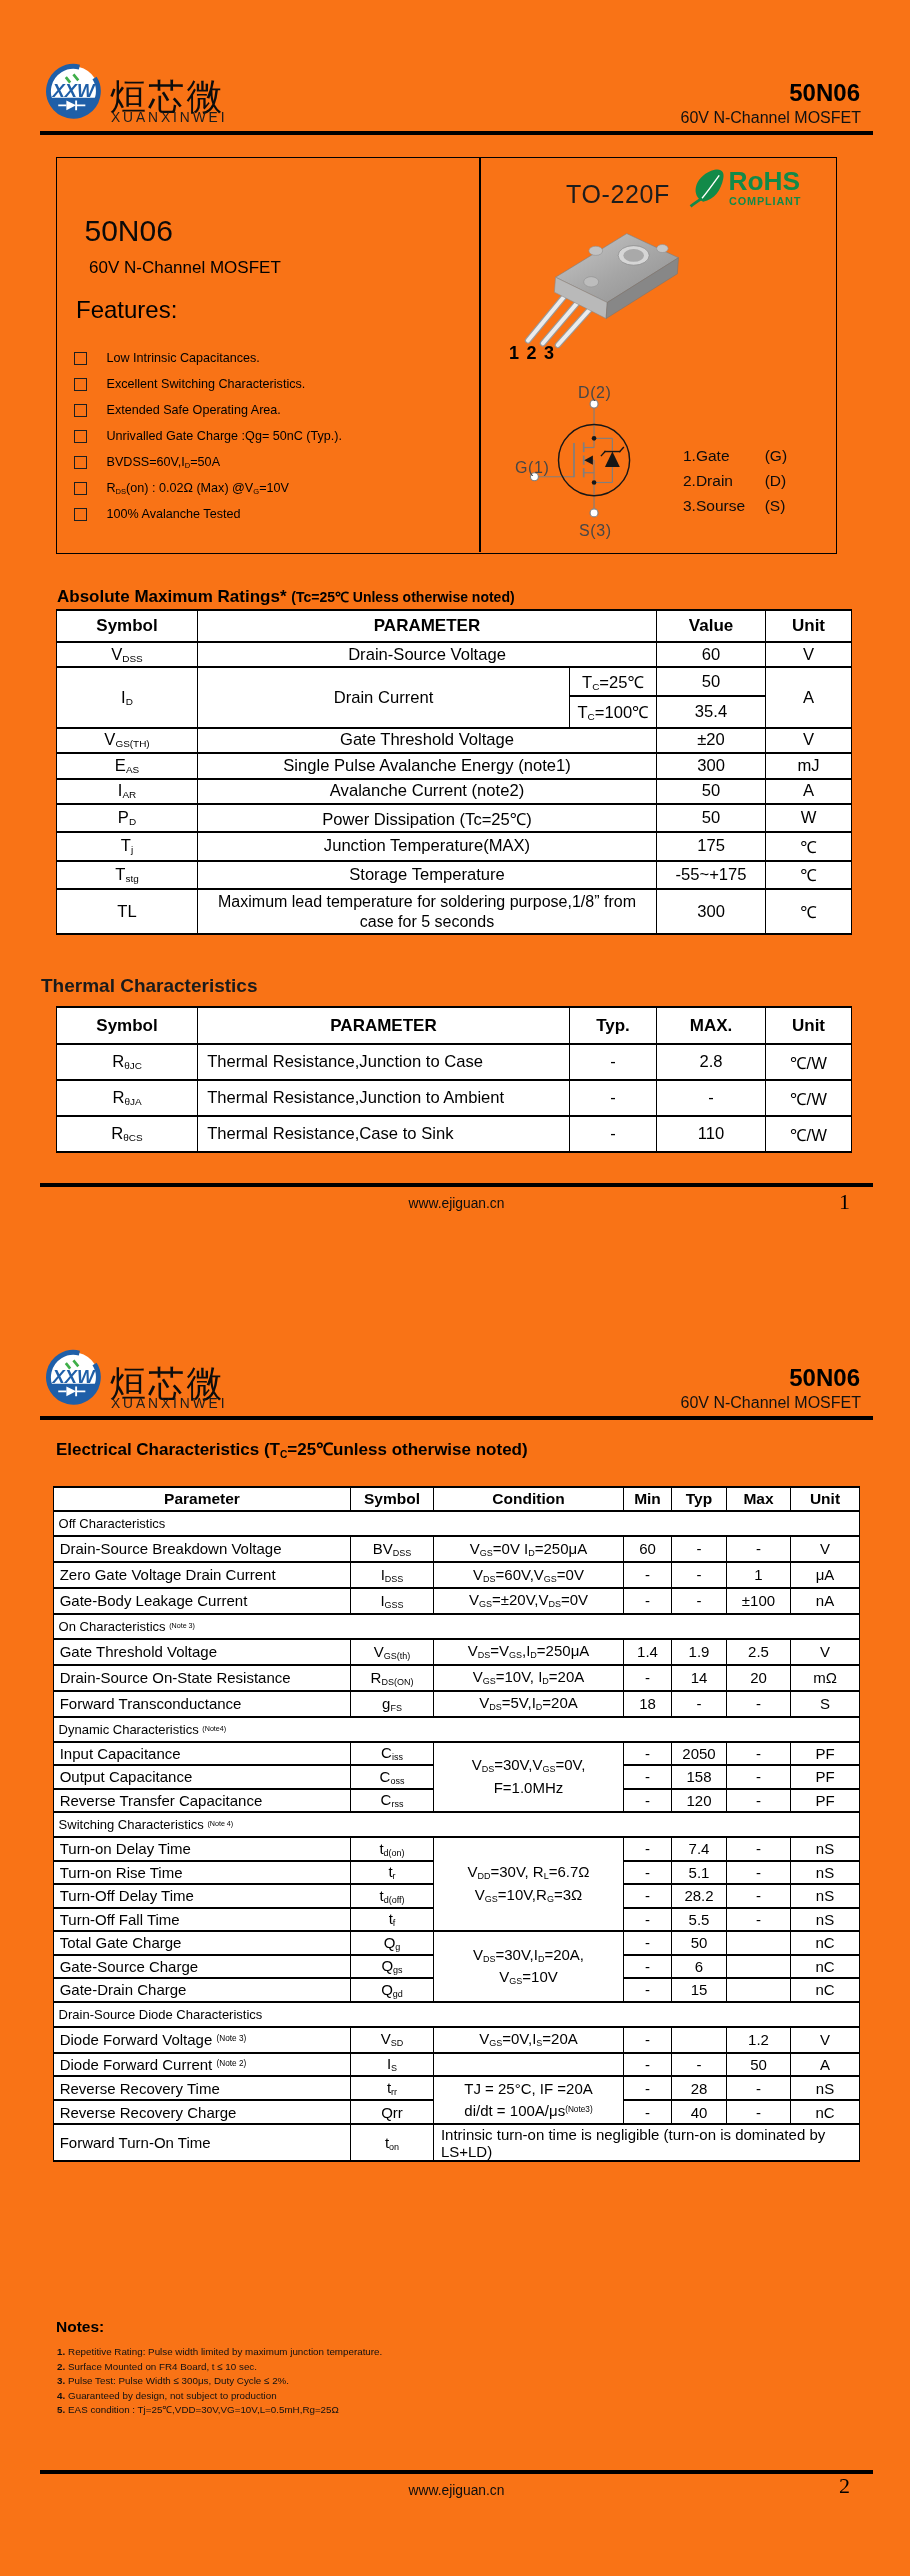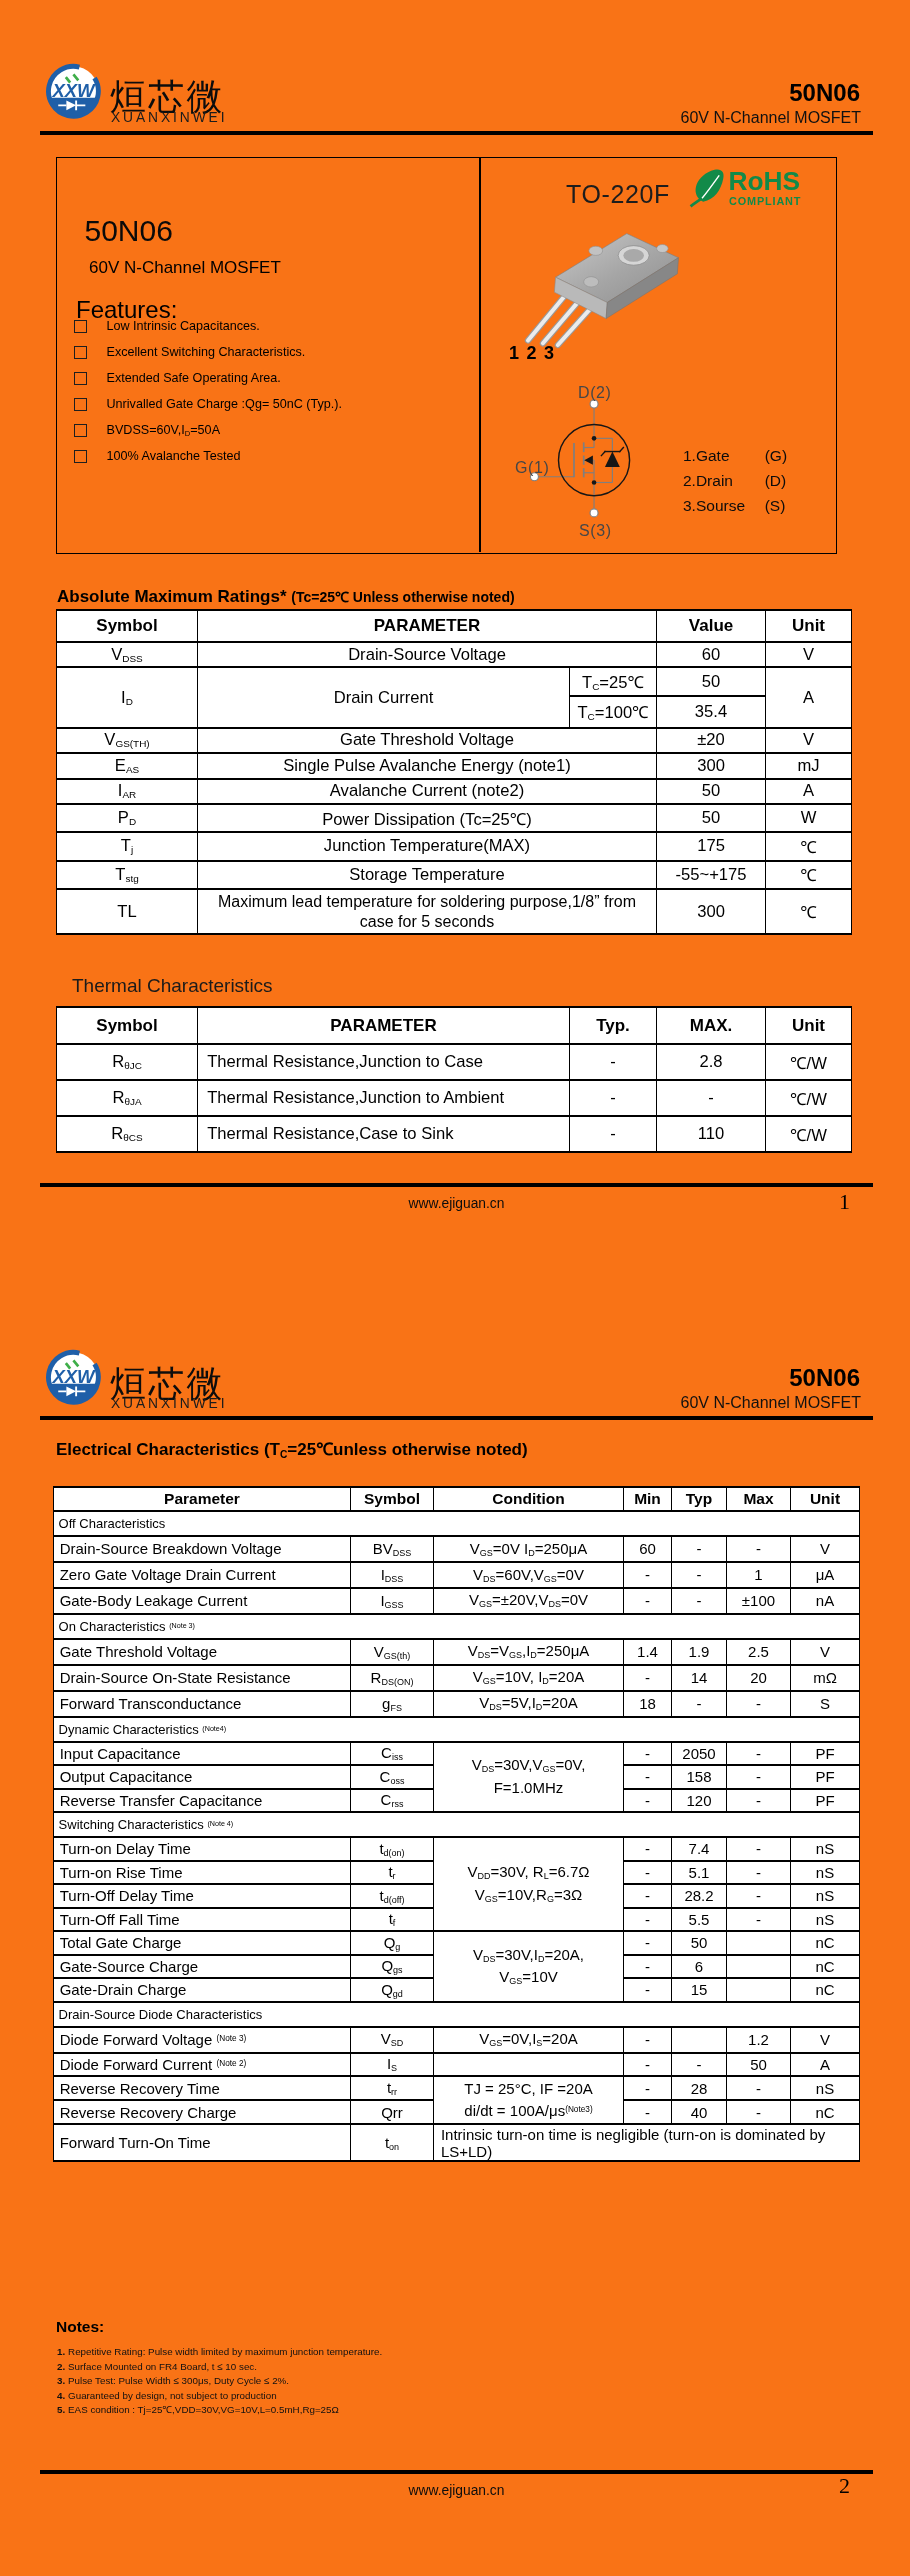--- a/index.html
+++ b/index.html
@@ -15,40 +15,40 @@
   .head-part{position:absolute;right:50px;font-size:24px;font-weight:bold;text-align:right}
   .head-tag{position:absolute;right:49px;font-size:16px;text-align:right;color:#111}
   .rule{position:absolute;left:40px;width:833px;height:4px;background:#000}
 
   
   .intro-box{position:absolute;left:56px;top:157px;width:781px;height:397px;border:1.7px solid #000}
   .intro-divider{position:absolute;left:422px;top:0;width:1.7px;height:394px;background:#000}
   .intro-part{position:absolute;left:27.5px;top:56px;font-size:30px;color:#0a0a0a}
   .intro-sub{position:absolute;left:32px;top:100px;font-size:17px}
   .feat-title{position:absolute;left:19px;top:138px;font-size:24px}
-  .feat-list{position:absolute;left:17px;top:155px;width:379px}
+  .feat-list{position:absolute;left:17px;top:187px;width:379px}
   .feat-row{display:flex;align-items:center;height:26px}
   .feat-box{width:13px;height:13px;border:1.1px solid #1f1f1f;margin-right:19.5px;flex:none}
   .feat-label{font-size:12.6px;white-space:nowrap}
   .pkg-name{position:absolute;left:509px;top:22px;font-size:25px;color:#1d1d1d;letter-spacing:0.6px}
   .rohs-svg{position:absolute;left:629px;top:8px}
   .pkg-svg{position:absolute;left:448px;top:64px}
   .pin-nums{position:absolute;left:452px;top:185px;display:flex;gap:7.5px;font-size:18px;font-weight:bold}
   .schem-svg{position:absolute;left:455px;top:219px}
   .schem-label{position:absolute;font-size:16px;color:#474747;letter-spacing:0.6px}
   .lbl-d{left:521px;top:226px}.lbl-g{left:458px;top:301px}.lbl-s{left:522px;top:364px}
   .pin-legend{position:absolute;left:626px;top:289px}
   .pin-row{display:flex;font-size:15.5px;color:#0c0c0c;margin-bottom:6.9px}
   .pin-label{width:76px}
   .pin-abbr{margin-left:5.7px}
 
   
   .abs-head{position:absolute;left:57px;top:587px;font-size:17px;font-weight:bold}
   .abs-head .note{font-size:14px}
-  .thermal-head{position:absolute;left:72px;top:975px;font-size:19px;font-weight:normal;color:#1b1b1b}
+  .thermal-head{position:absolute;left:41px;top:975px;font-size:19px;font-weight:bold;color:#1b1b1b}
   .elec-head{position:absolute;left:56px;top:1437px;font-size:17px;font-weight:bold}
 
   
   table{border-collapse:collapse;table-layout:fixed;background:#fff}
   td,th{vertical-align:middle;text-align:center;word-wrap:break-word}
   sub{font-size:0.60em;vertical-align:-0.25em}
   sup{font-size:0.55em;vertical-align:0.45em}
 
   .t1{position:absolute;left:56px;top:609px;width:795px;font-size:16.6px}
   .t1 td,.t1 th{border:1.1px solid #000;border-top-width:2.9px;border-bottom-width:2.9px;
@@ -117,20 +117,24 @@
           <span class="feat-box"></span>
           <span class="feat-label">Extended Safe Operating Area.</span>
         </div>
         <div class="feat-row">
           <span class="feat-box"></span>
           <span class="feat-label">Unrivalled Gate Charge :Qg= 50nC (Typ.).</span>
         </div>
         <div class="feat-row">
           <span class="feat-box"></span>
           <span class="feat-label">BVDSS=60V,I<sub>D</sub>=50A</span>
+        </div>
+        <div class="feat-row">
+          <span class="feat-box"></span>
+          <span class="feat-label">R<sub>DS</sub>(on) : 0.02Ω (Max) @V<sub>G</sub>=10V</span>
         </div>
         <div class="feat-row">
           <span class="feat-box"></span>
           <span class="feat-label">100% Avalanche Tested</span>
         </div>
       </div>
 
     <div class="pkg-name">TO-220F</div>
 
     <svg class="rohs-svg" width="134" height="44" viewBox="0 0 234 76">

